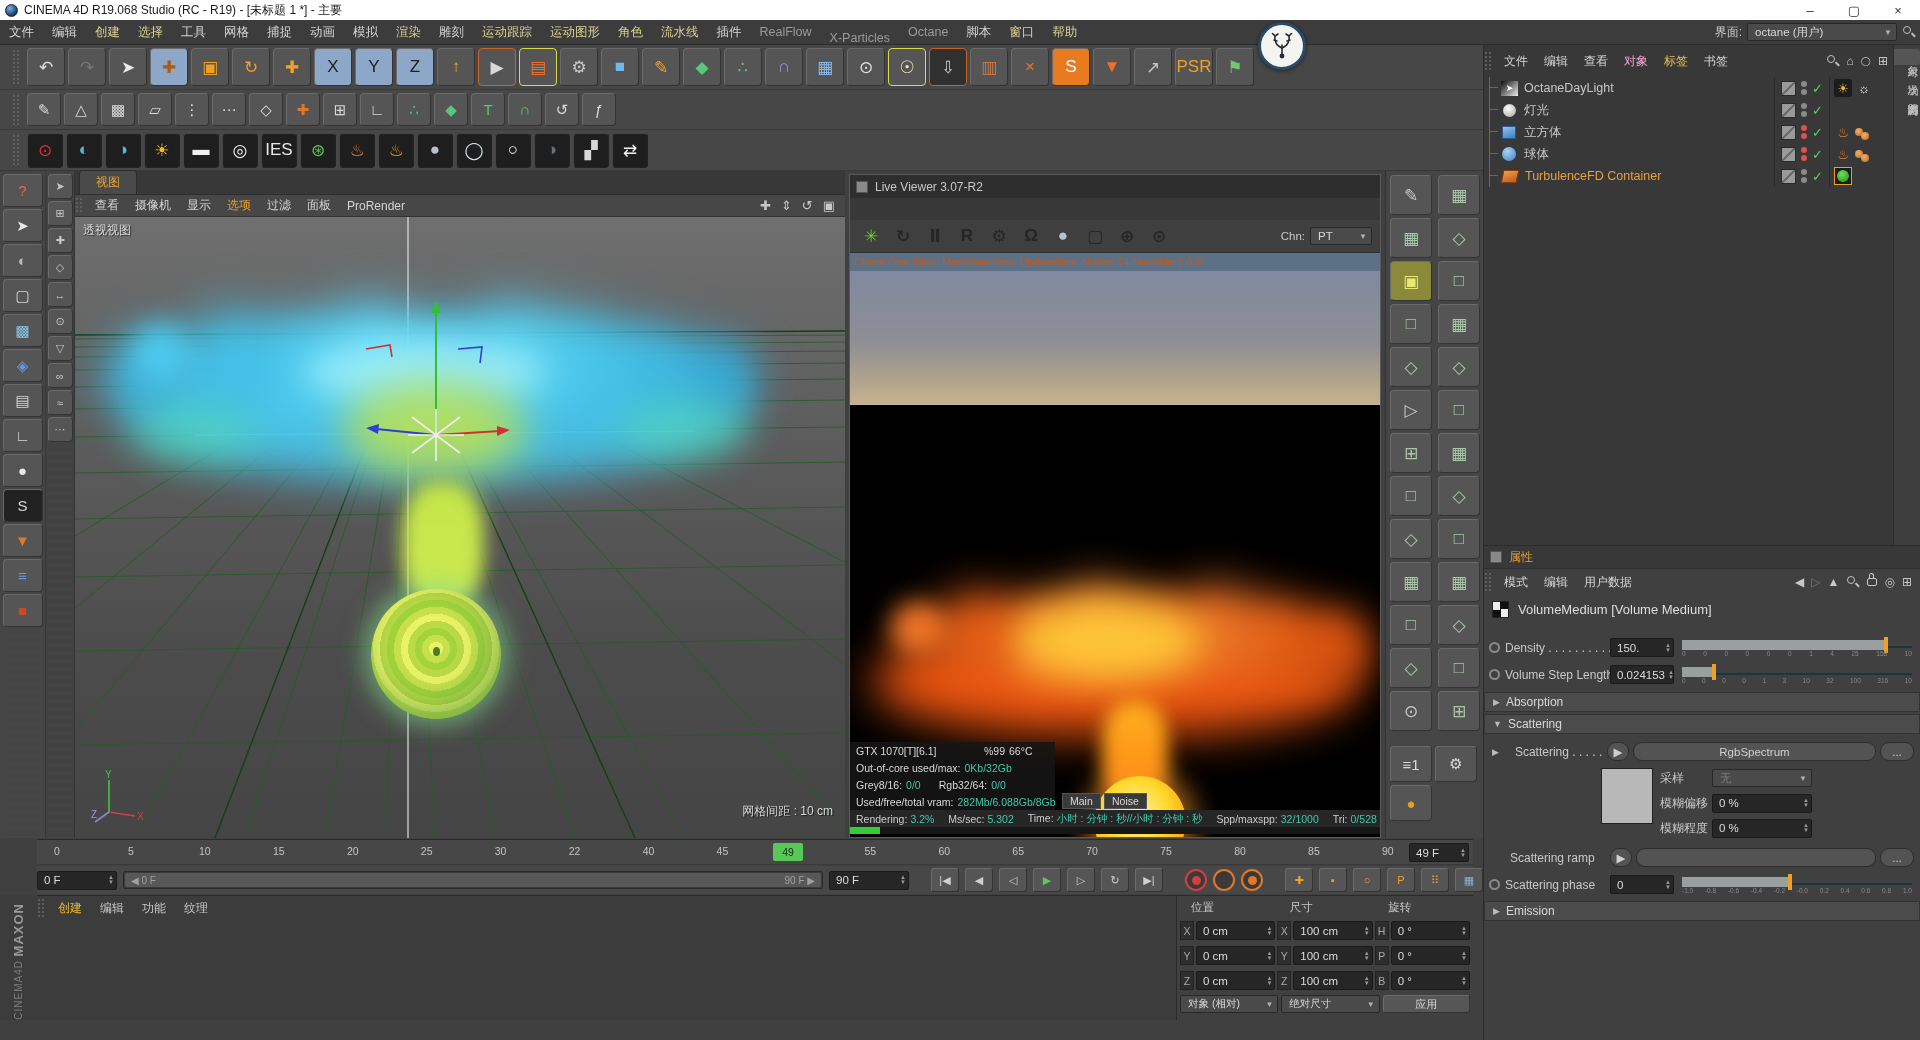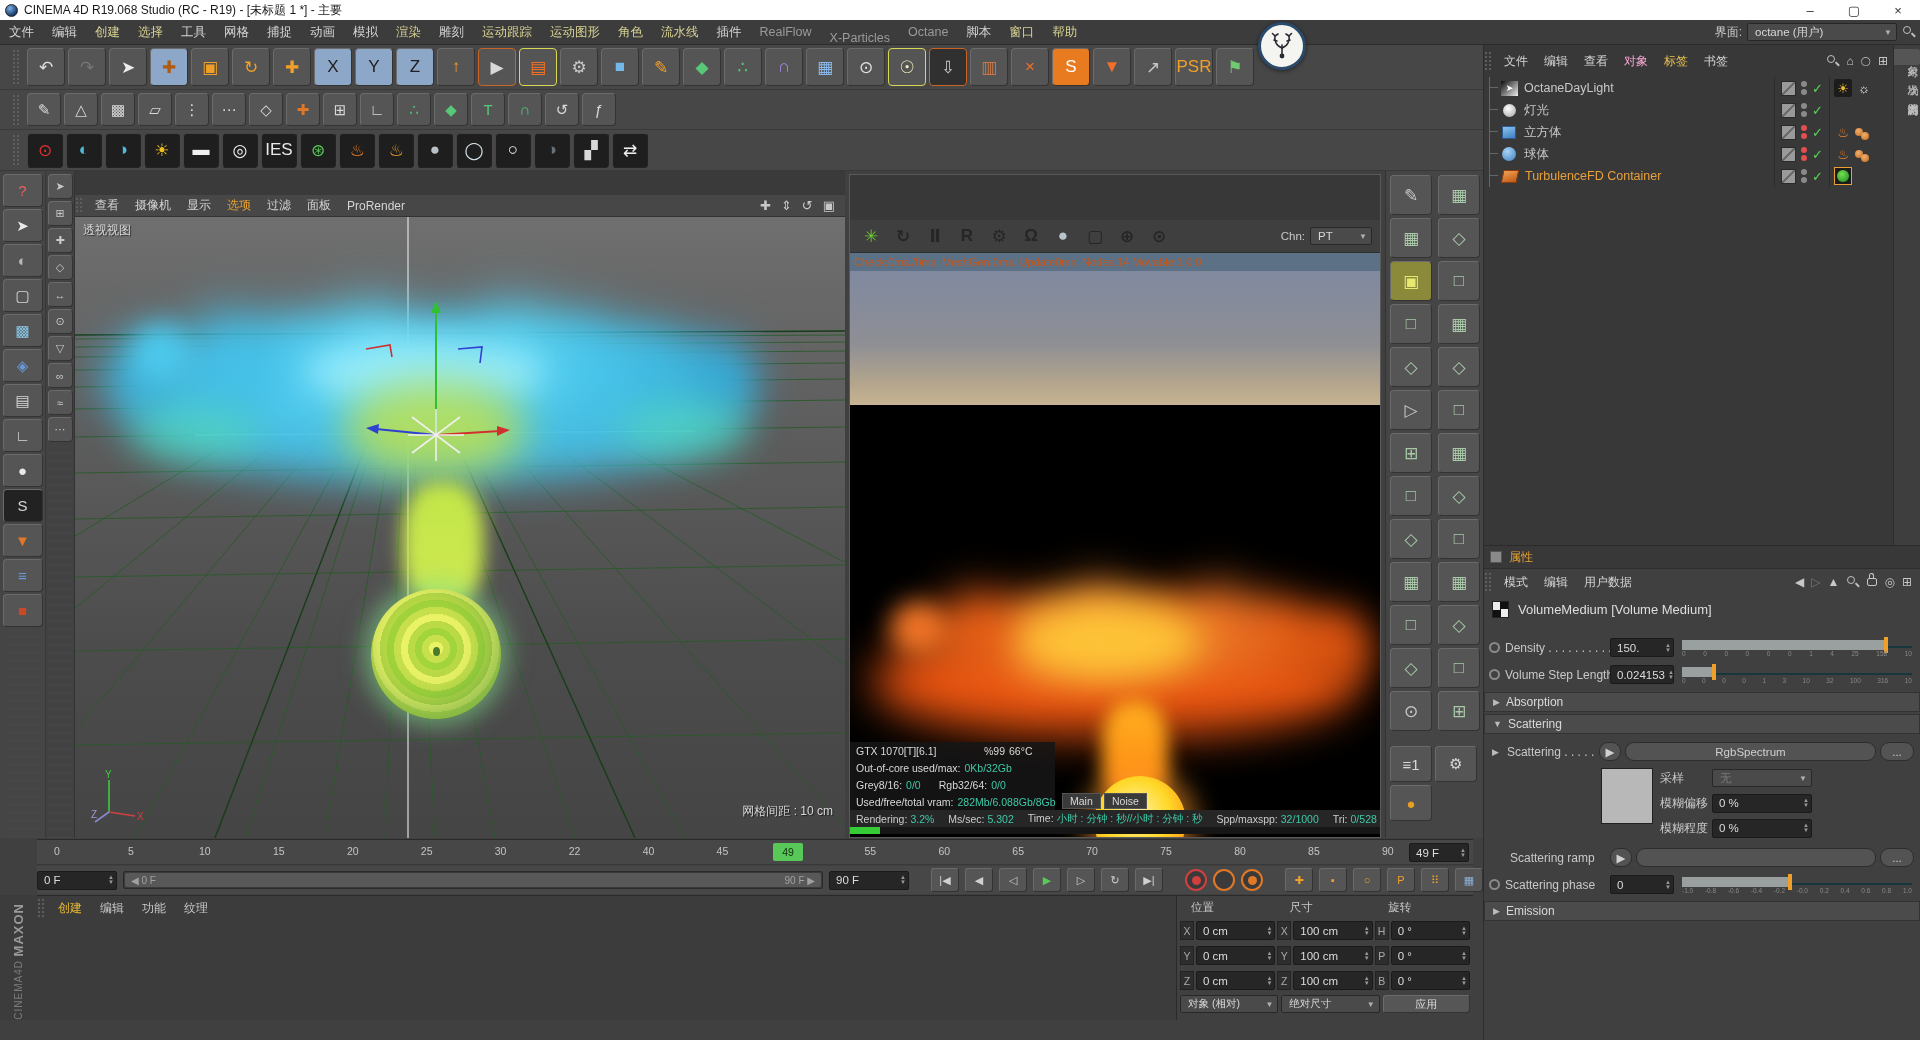--- a/index.html
+++ b/index.html
@@ -526,20 +526,23 @@
       <span class="tile" style="color: rgb(200, 200, 200);">
         <i style="font-style:normal">≈</i>
       </span>
       <span class="tile" style="color: rgb(200, 200, 200);">
         <i style="font-style:normal">⋯</i>
       </span>
     <span class="emptyslots" style="width:24px"></span>
   </div>
 
   <div id="vp" class="abs">
+    <div id="vp-tabs">
+      <span id="vp-tab">视图</span>
+    </div>
     <div id="vp-menu">
       <span class="grip"></span>
       <span class="menu-item" style="color: rgb(212, 212, 212);">查看</span>
         <span class="menu-item" style="color: rgb(212, 212, 212);">摄像机</span>
         <span class="menu-item" style="color: rgb(212, 212, 212);">显示</span>
         <span class="menu-item" style="color: rgb(232, 160, 48);">选项</span>
         <span class="menu-item" style="color: rgb(212, 212, 212);">过滤</span>
         <span class="menu-item" style="color: rgb(212, 212, 212);">面板</span>
         <span class="menu-item" style="color: rgb(212, 212, 212);">ProRender</span>
       <span id="vp-nav">
@@ -624,20 +627,24 @@
         <text x="48" y="52" fill="#d04040" font-size="10">X</text>
         <line x1="20" y1="44" x2="6" y2="54" stroke="#8888cc" stroke-width="1.6"></line>
         <text x="2" y="50" fill="#9a9ad8" font-size="10">Z</text>
       </svg>
       <span class="vplabel" style="left:8px;top:5px">透视视图</span>
       <span class="vplabel" style="right:12px;bottom:18px">网格间距 : 10 cm</span>
     </div>
   </div>
 
   <div id="lv" class="abs">
+    <div id="lv-title">
+      <span class="sq"></span>
+      <span>Live Viewer 3.07-R2</span>
+    </div>
     <div id="lv-tools">
       <span class="lvt" style="color: rgb(108, 200, 48);">
           <i style="font-style:normal">✳</i>
         </span>
         <span class="lvt" style="color: rgb(38, 38, 38);">
           <i style="font-style:normal">↻</i>
         </span>
         <span class="lvt" style="color: rgb(38, 38, 38);">
           <i style="font-style:normal">Ⅱ</i>
         </span>
@@ -1006,21 +1013,21 @@
       <span class="tri">▶</span>
         <span>Absorption</span>
     </div>
     <div class="section" style="top:168px">
       <span class="tri">▼</span>
         <span>Scattering</span>
     </div>
 
     <div class="arow" style="top:192px">
       <span class="tri" style="margin-left:8px">▶</span>
-      <span class="alabel" style="margin-left:8px;width:92px">Scattering . . . . .</span>
+      <span class="alabel" style="margin-left:16px;width:92px">Scattering . . . . .</span>
       <span class="pill pill-arrow">▶</span>
       <span class="pill" style="flex:1;margin:0 4px">
           <span>RgbSpectrum</span>
         </span>
       <span class="pill" style="width:34px;margin-right:6px">
           <span>...</span>
         </span>
     </div>
 
     <span class="swatch" style="left:117px;top:222px"></span>

